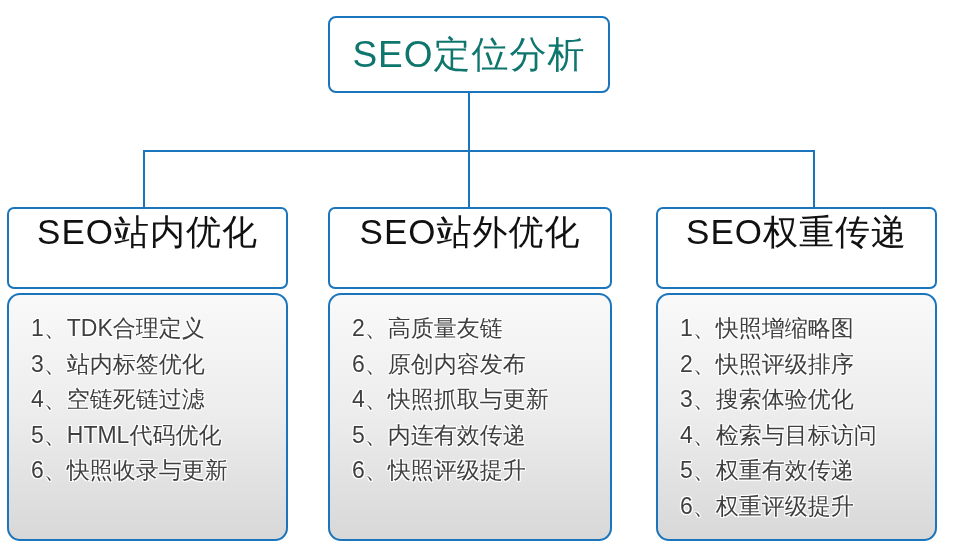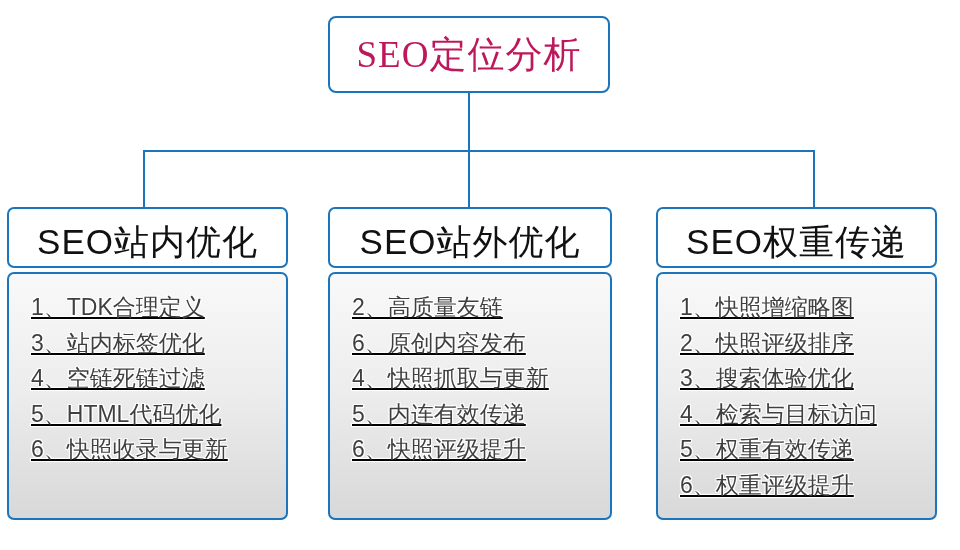--- a/index.html
+++ b/index.html
@@ -26,67 +26,65 @@
     background: #ffffff;
     border: 2px solid #1b75bc;
     border-radius: 8px;
     display: flex;
     align-items: center;
     justify-content: center;
   }
   .root-title {
     font-size: 37px;
     font-weight: 300;
-    color: #be185d;
+    color: #0f766e;
     letter-spacing: 1px;
     white-space: nowrap;
-    font-family: Liberation Serif, serif;
   }
   
   .connector {
     position: absolute;
     background: #1b75bc;
   }
   .conn-root-v   { left: 468px; top: 93px;  width: 2px;  height: 114px; }
   .conn-h        { left: 143px; top: 150px; width: 672px; height: 2px; }
   .conn-left-v   { left: 143px; top: 150px; width: 2px;  height: 57px; }
   .conn-right-v  { left: 813px; top: 150px; width: 2px;  height: 57px; }
   
   .column { position: absolute; top: 207px; }
   .col-0 { left: 7px;   width: 281px; }
   .col-1 { left: 328px; width: 284px; }
   .col-2 { left: 656px; width: 281px; }
   .col-header {
     box-sizing: border-box;
     width: 100%;
-    height: 61px;
+    height: 82px;
     background: #ffffff;
     border: 2px solid #1b75bc;
     border-radius: 7px;
     display: flex;
-    align-items: flex-end;
+    align-items: flex-start;
     justify-content: center;
   }
   .col-title {
     font-size: 35px;
     font-weight: 300;
     color: #111111;
     letter-spacing: 1px;
     white-space: nowrap;
   }
   .col-list {
     box-sizing: border-box;
     margin-top: 4px;
     width: 100%;
     height: 248px;
     background: linear-gradient(180deg, #f9f9f9 0%, #ececec 50%, #d8d8d8 100%);
     border: 2px solid #1b75bc;
-    border-radius: 7px;
+    border-radius: 13px;
     padding: 16px 8px 0 22px;
-    text-decoration: underline;
   }
   .list-item {
     font-size: 23px;
     line-height: 35.6px;
     color: #3f3f3f;
     white-space: nowrap;
     text-shadow:
       -1px -1px 0 #ffffff, 1px -1px 0 #ffffff,
       -1px 1px 0 #ffffff, 1px 1px 0 #ffffff,
       0 0 3px #ffffff;

